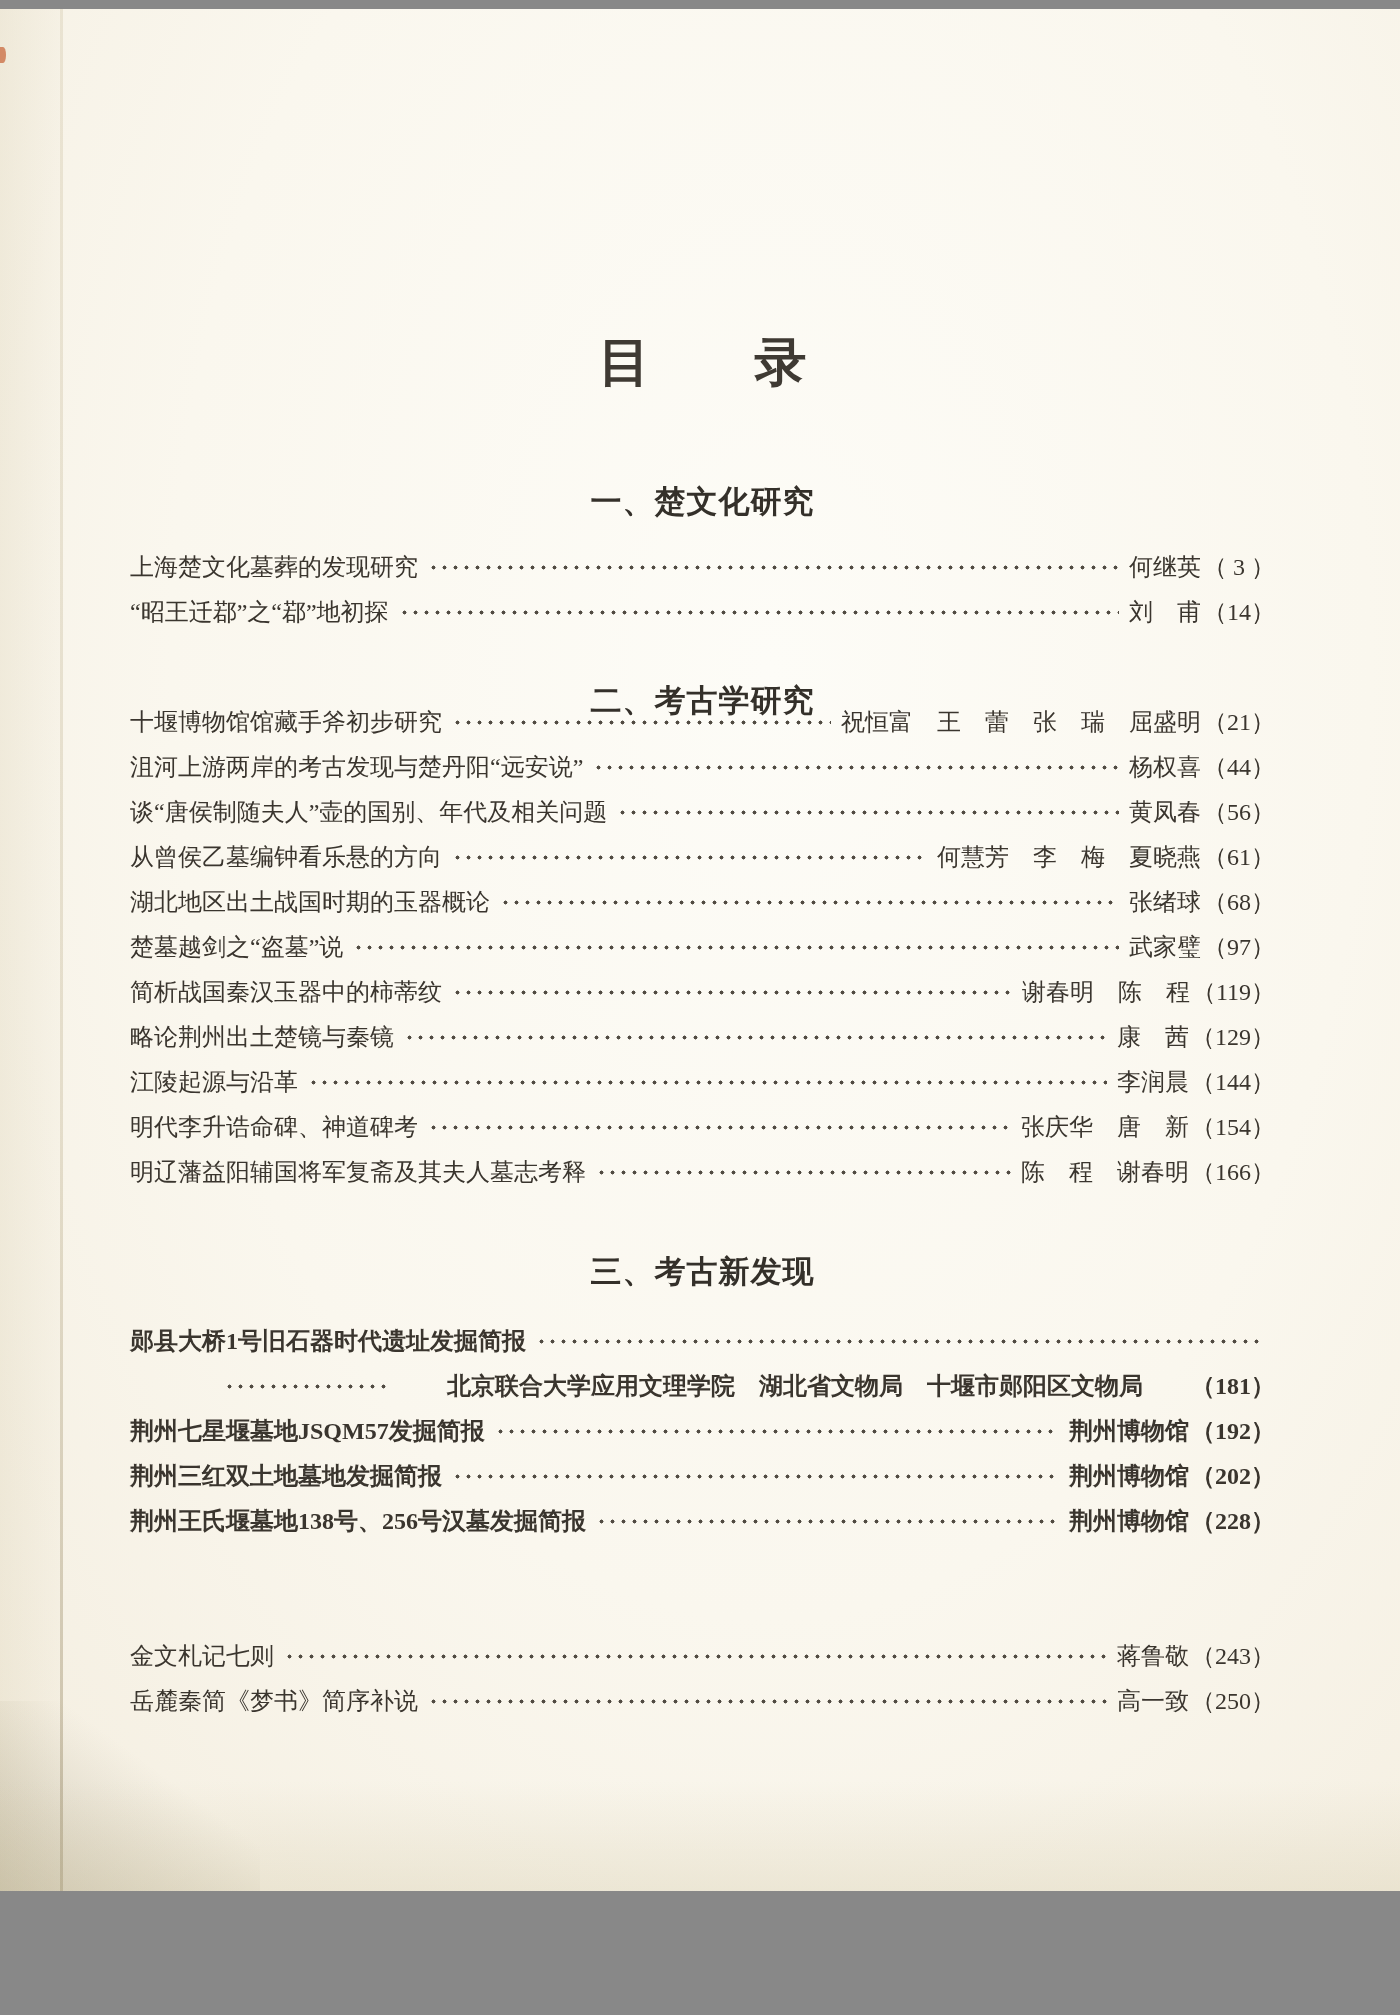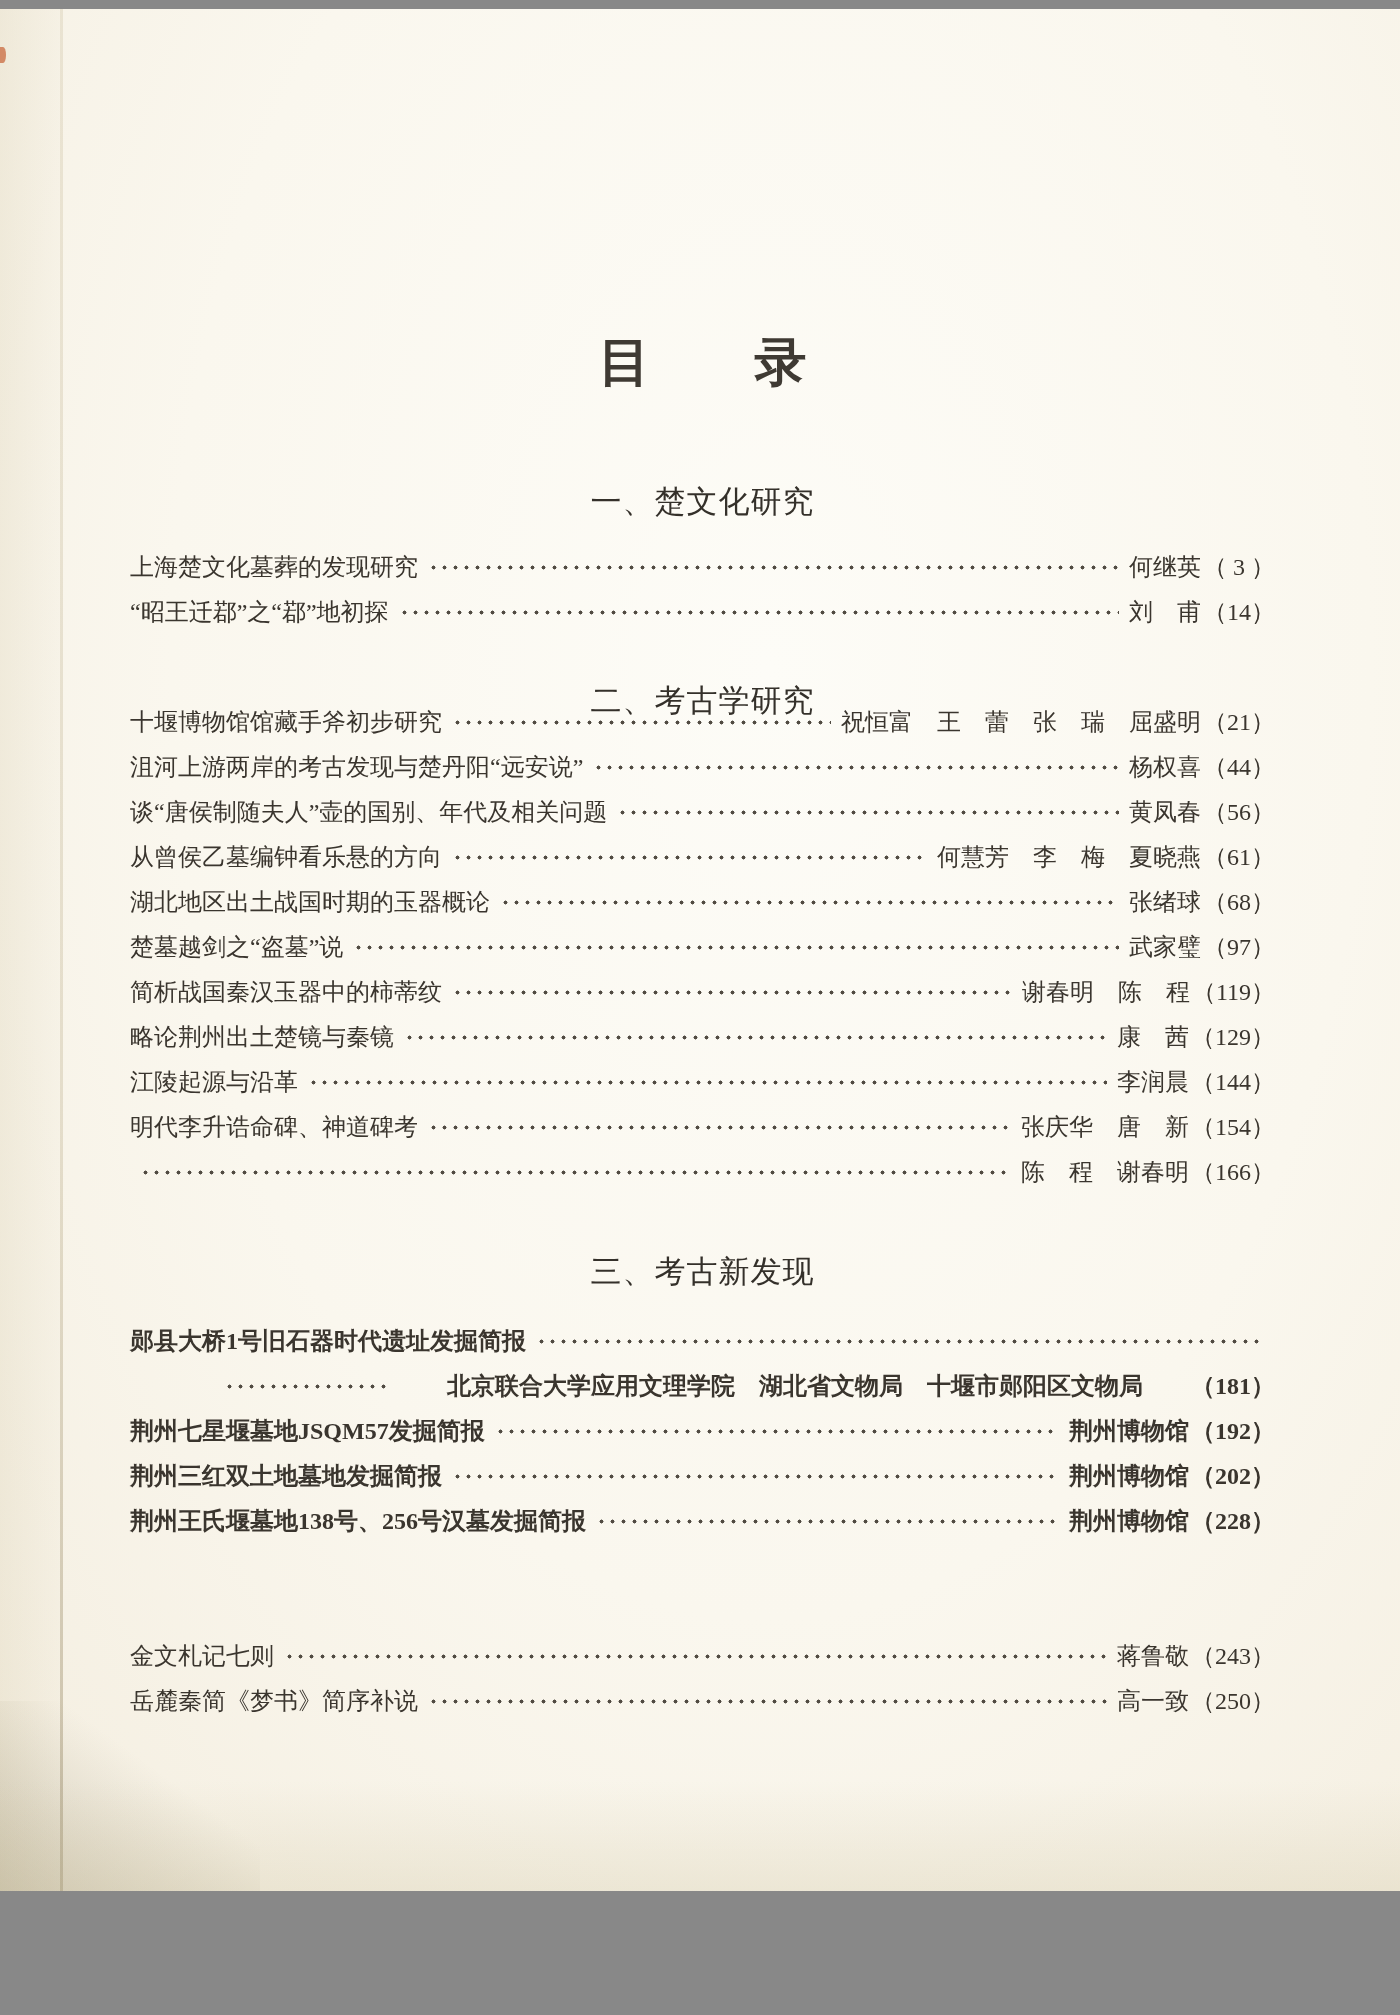--- a/index.html
+++ b/index.html
@@ -47,21 +47,21 @@
   .page-title {
     top:328px;
     margin:0; text-align:center;
     font-size:52px; line-height:52px; font-weight:bold;
     color:#3f3a33;
   }
 
   .sec-heading {
     margin:0; text-align:center;
     font-family:"Liberation Sans","DejaVu Sans",sans-serif;
-    font-size:31px; line-height:31px; font-weight:400;
+    font-size:31px; line-height:31px; font-weight:700;
     letter-spacing:1px; color:#34302a;
   }
   .pos-h1 { top:477px; }
   .pos-s1 { top:536px; }
   .pos-h2 { top:676px; }
   .pos-s2 { top:691px; }
   .pos-h3 { top:1247px; }
   .pos-s3 { top:1310px;font-weight:bold; }
   .pos-h4 { top:1568px; }
   .pos-s4 { top:1625px; }
@@ -173,20 +173,21 @@
       <span class="byline">李润晨</span>
       <span class="pageno">（144）</span>
     </div>
     <div class="entry">
       <span class="etitle">明代李升诰命碑、神道碑考</span>
       <span class="leader"></span>
       <span class="byline">张庆华　唐　新</span>
       <span class="pageno">（154）</span>
     </div>
     <div class="entry">
+      <span class="etitle">明辽藩益阳辅国将军复斋及其夫人墓志考释</span>
       <span class="leader"></span>
       <span class="byline">陈　程　谢春明</span>
       <span class="pageno">（166）</span>
     </div>
   </div>
 
   <h2 class="abs sec-heading pos-h3">三、考古新发现</h2>
   <div class="abs pos-s3">
     <div class="entry">
       <span class="etitle">郧县大桥1号旧石器时代遗址发掘简报</span>

